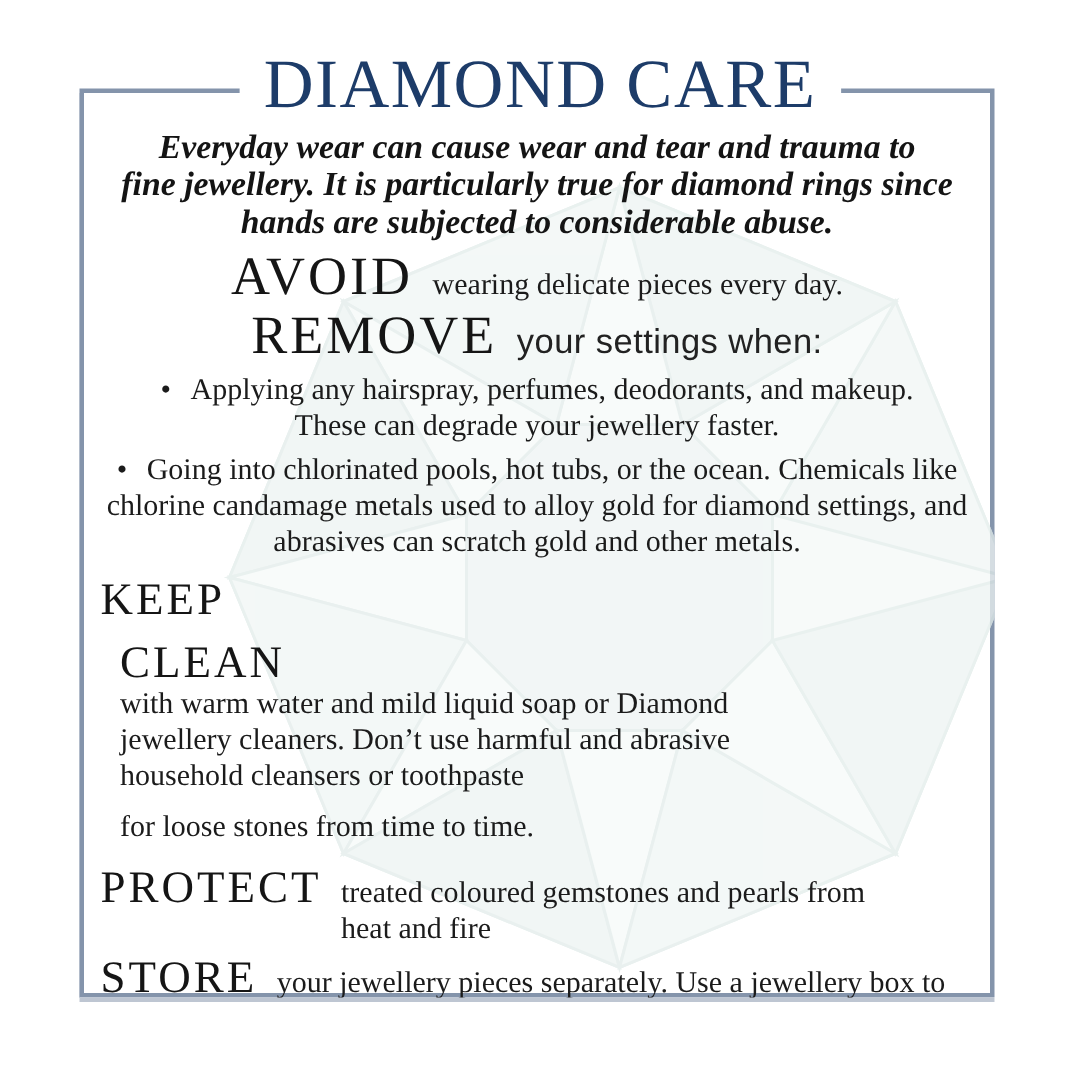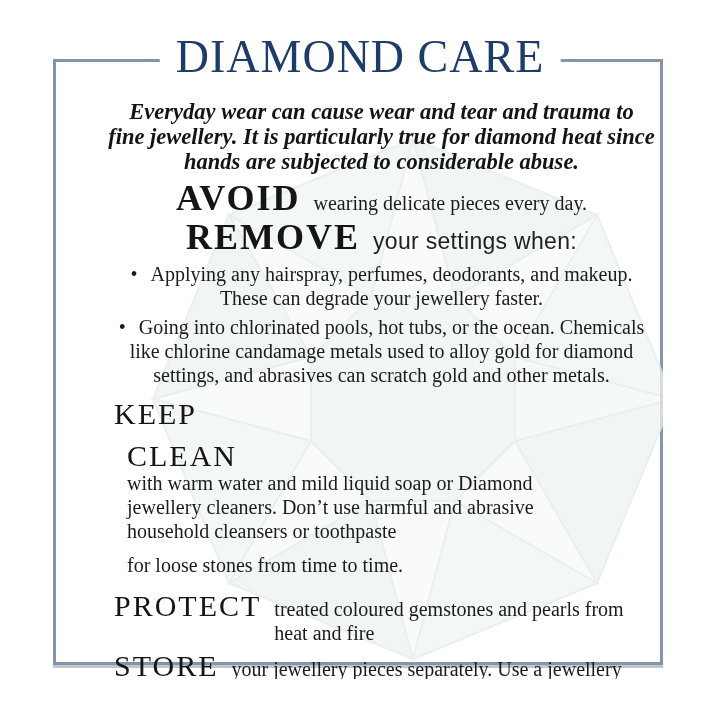--- a/index.html
+++ b/index.html
@@ -12,37 +12,37 @@
     border:3px solid #8494ab;box-sizing:border-box;
     box-shadow:0 3px 0 rgba(110,129,155,0.45);
     background:transparent;z-index:0;
   }
   .page-title{
     position:absolute;top:56px;left:360px;transform:translate(-50%,-50%);
     background:#ffffff;padding:0 16px;white-space:nowrap;
     font-size:46px;letter-spacing:1px;color:#1d3c69;z-index:3;
   }
   .content{
-    position:absolute;left:53px;top:73px;width:610px;height:606px;
-    overflow:hidden;z-index:1;box-sizing:border-box;padding-left:47px;
+    position:absolute;left:53px;top:59px;width:610px;height:606px;
+    overflow:hidden;z-index:1;box-sizing:border-box;
   }
   .watermark{
     position:absolute;left:80px;top:46px;width:560px;height:560px;
     opacity:.75;z-index:0;pointer-events:none;
   }
   .stack{position:relative;z-index:1;padding:26px 8px 0 8px;box-sizing:border-box;}
   .intro{
     text-align:center;font-style:italic;font-weight:bold;font-size:22.5px;
     line-height:1.12;color:#141414;margin-bottom:5px;
   }
   .row{display:flex;align-items:baseline;}
   .row.center{justify-content:center;}
   .row.left{justify-content:flex-start;padding-left:6px;}
   .h{font-family:"Liberation Serif", serif;font-weight:400;color:#151515;white-space:nowrap;}
-  .h.lg{font-size:36px;letter-spacing:2px;line-height:1.05;font-weight:bold;}
+  .h.lg{font-size:36px;letter-spacing:2px;line-height:1.05;}
   .h.md{font-size:30px;letter-spacing:2px;line-height:1.05;}
   .t{font-size:20px;line-height:1.2;color:#1b1b1b;}
   .t.sans{font-family:"Liberation Sans", sans-serif;font-size:23px;letter-spacing:.3px;color:#222;}
   .gap{margin-left:13px;}
   .bullet-item{
     text-align:center;font-size:20px;line-height:1.2;color:#1b1b1b;
     margin:0 auto;
   }
   .bullet-item .marker{padding-right:13px;}
   .row-avoid{margin-bottom:2px;}
@@ -89,21 +89,21 @@
         <polygon fill="#f0f6f5" points="0,260 42,102 184,184"></polygon>
         <polygon fill="#f6faf9" points="184,184 42,102 102,42"></polygon>
         <polygon fill="#edf3f2" points="184,184 102,42 260,0"></polygon>
       </g>
     </svg>
 
     <div class="stack">
 
       <div class="intro">
         <div>Everyday wear can cause wear and tear and trauma to</div>
-        <div>fine jewellery. It is particularly true for diamond heat since</div>
+        <div>fine jewellery. It is particularly true for diamond rings since</div>
         <div>hands are subjected to considerable abuse.</div>
       </div>
 
       <div class="row center row-avoid">
         <span class="h lg">AVOID</span>
         <span class="t gap">wearing delicate pieces every day.</span>
       </div>
 
       <div class="row center row-remove">
         <span class="h lg">REMOVE</span>

